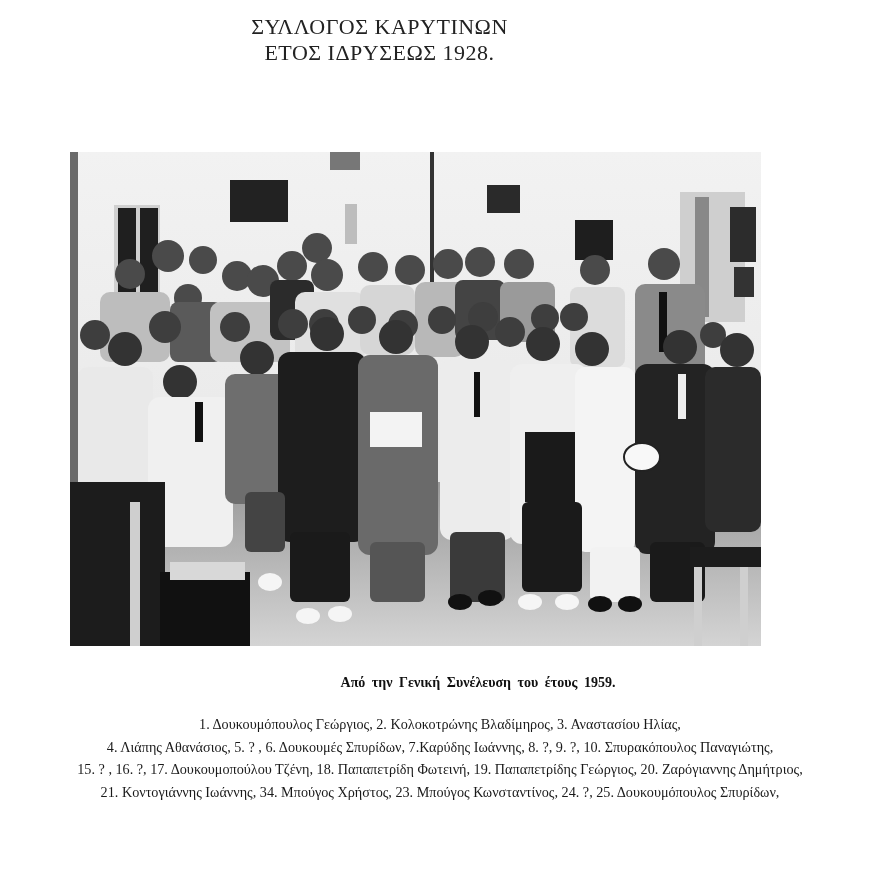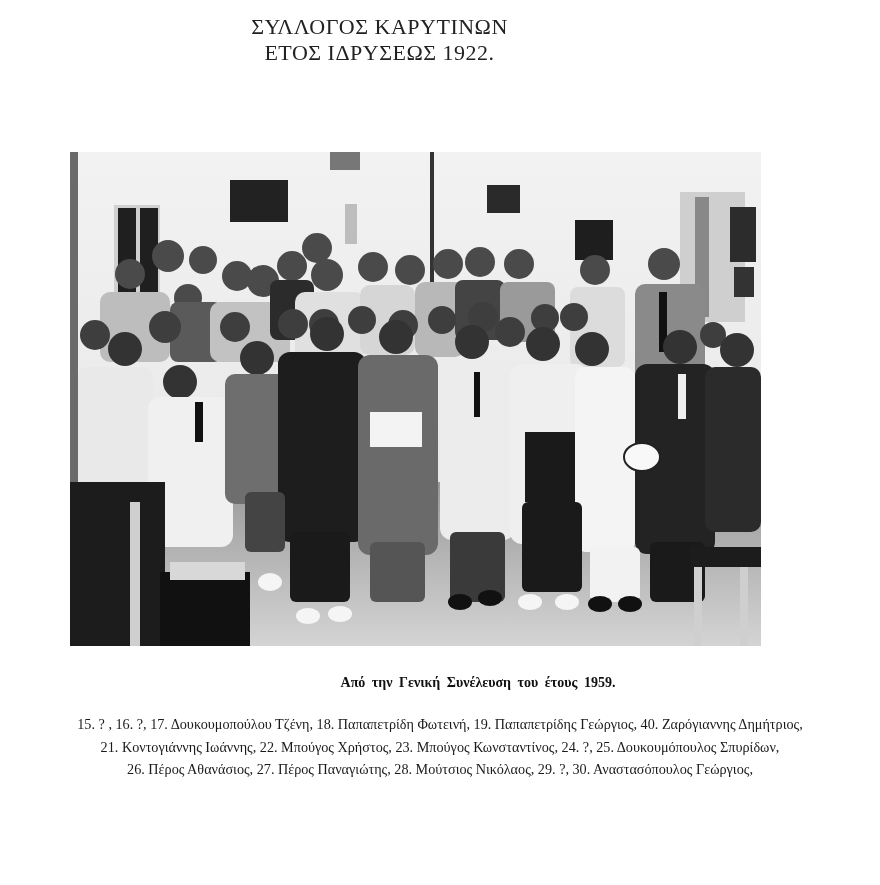--- a/index.html
+++ b/index.html
@@ -27,21 +27,21 @@
     font-family: "Liberation Serif", serif; font-size: 14.2px; line-height: 22.6px;
     color: #1a1a1a;
   }
   .names div { white-space: nowrap; }
 </style>
 </head>
 <body>
 
 <div class="title-block">
   <div>ΣΥΛΛΟΓΟΣ ΚΑΡΥΤΙΝΩΝ</div>
-  <div>ΕΤΟΣ ΙΔΡΥΣΕΩΣ 1922.</div>
+  <div>ΕΤΟΣ ΙΔΡΥΣΕΩΣ 1928.</div>
 </div>
 
 <div class="photo">
   <svg width="691" height="494" viewBox="0 0 691 494" xmlns="http://www.w3.org/2000/svg">
     <defs>
       <linearGradient id="wall" x1="0" y1="0" x2="0" y2="1">
         <stop offset="0" stop-color="#f2f2f2"></stop>
         <stop offset="1" stop-color="#e4e4e4"></stop>
       </linearGradient>
       <linearGradient id="floor" x1="0" y1="0" x2="0" y2="1">
@@ -179,16 +179,17 @@
     <rect x="624" y="415" width="8" height="79" fill="#cfcfcf"></rect>
     <rect x="670" y="415" width="8" height="79" fill="#cfcfcf"></rect>
 
     <ellipse cx="572" cy="305" rx="18" ry="14" fill="#f8f8f8" stroke="#222" stroke-width="2"></ellipse>
   </svg>
 </div>
 
 <div class="caption">Από την  Γενική  Συνέλευση του έτους  1959.</div>
 
 <div class="names">
-  <div>15. ? , 16. ?,  17. Δουκουμοπούλου Τζένη, 18. Παπαπετρίδη Φωτεινή, 19. Παπαπετρίδης Γεώργιος, 40. Ζαρόγιαννης Δημήτριος,</div>
-  <div>21. Κοντογιάννης Ιωάννης, 22. Μπούγος Χρήστος, 23. Μπούγος Κωνσταντίνος, 24. ?,  25. Δουκουμόπουλος Σπυρίδων,</div>
-  <div>26. Πέρος Αθανάσιος, 27. Πέρος Παναγιώτης, 28. Μούτσιος Νικόλαος, 29. ?,  30. Αναστασόπουλος Γεώργιος,</div>
+  <div>1. Δουκουμόπουλος Γεώργιος, 2. Κολοκοτρώνης Βλαδίμηρος, 3. Αναστασίου Ηλίας,</div>
+  <div>4. Λιάπης Αθανάσιος, 5. ? ,  6. Δουκουμές Σπυρίδων, 7.Καρύδης Ιωάννης, 8. ?,   9. ?,  10. Σπυρακόπουλος Παναγιώτης,</div>
+  <div>15. ? , 16. ?,  17. Δουκουμοπούλου Τζένη, 18. Παπαπετρίδη Φωτεινή, 19. Παπαπετρίδης Γεώργιος, 20. Ζαρόγιαννης Δημήτριος,</div>
+  <div>21. Κοντογιάννης Ιωάννης, 34. Μπούγος Χρήστος, 23. Μπούγος Κωνσταντίνος, 24. ?,  25. Δουκουμόπουλος Σπυρίδων,</div>
 </div>
 
 </body></html>

